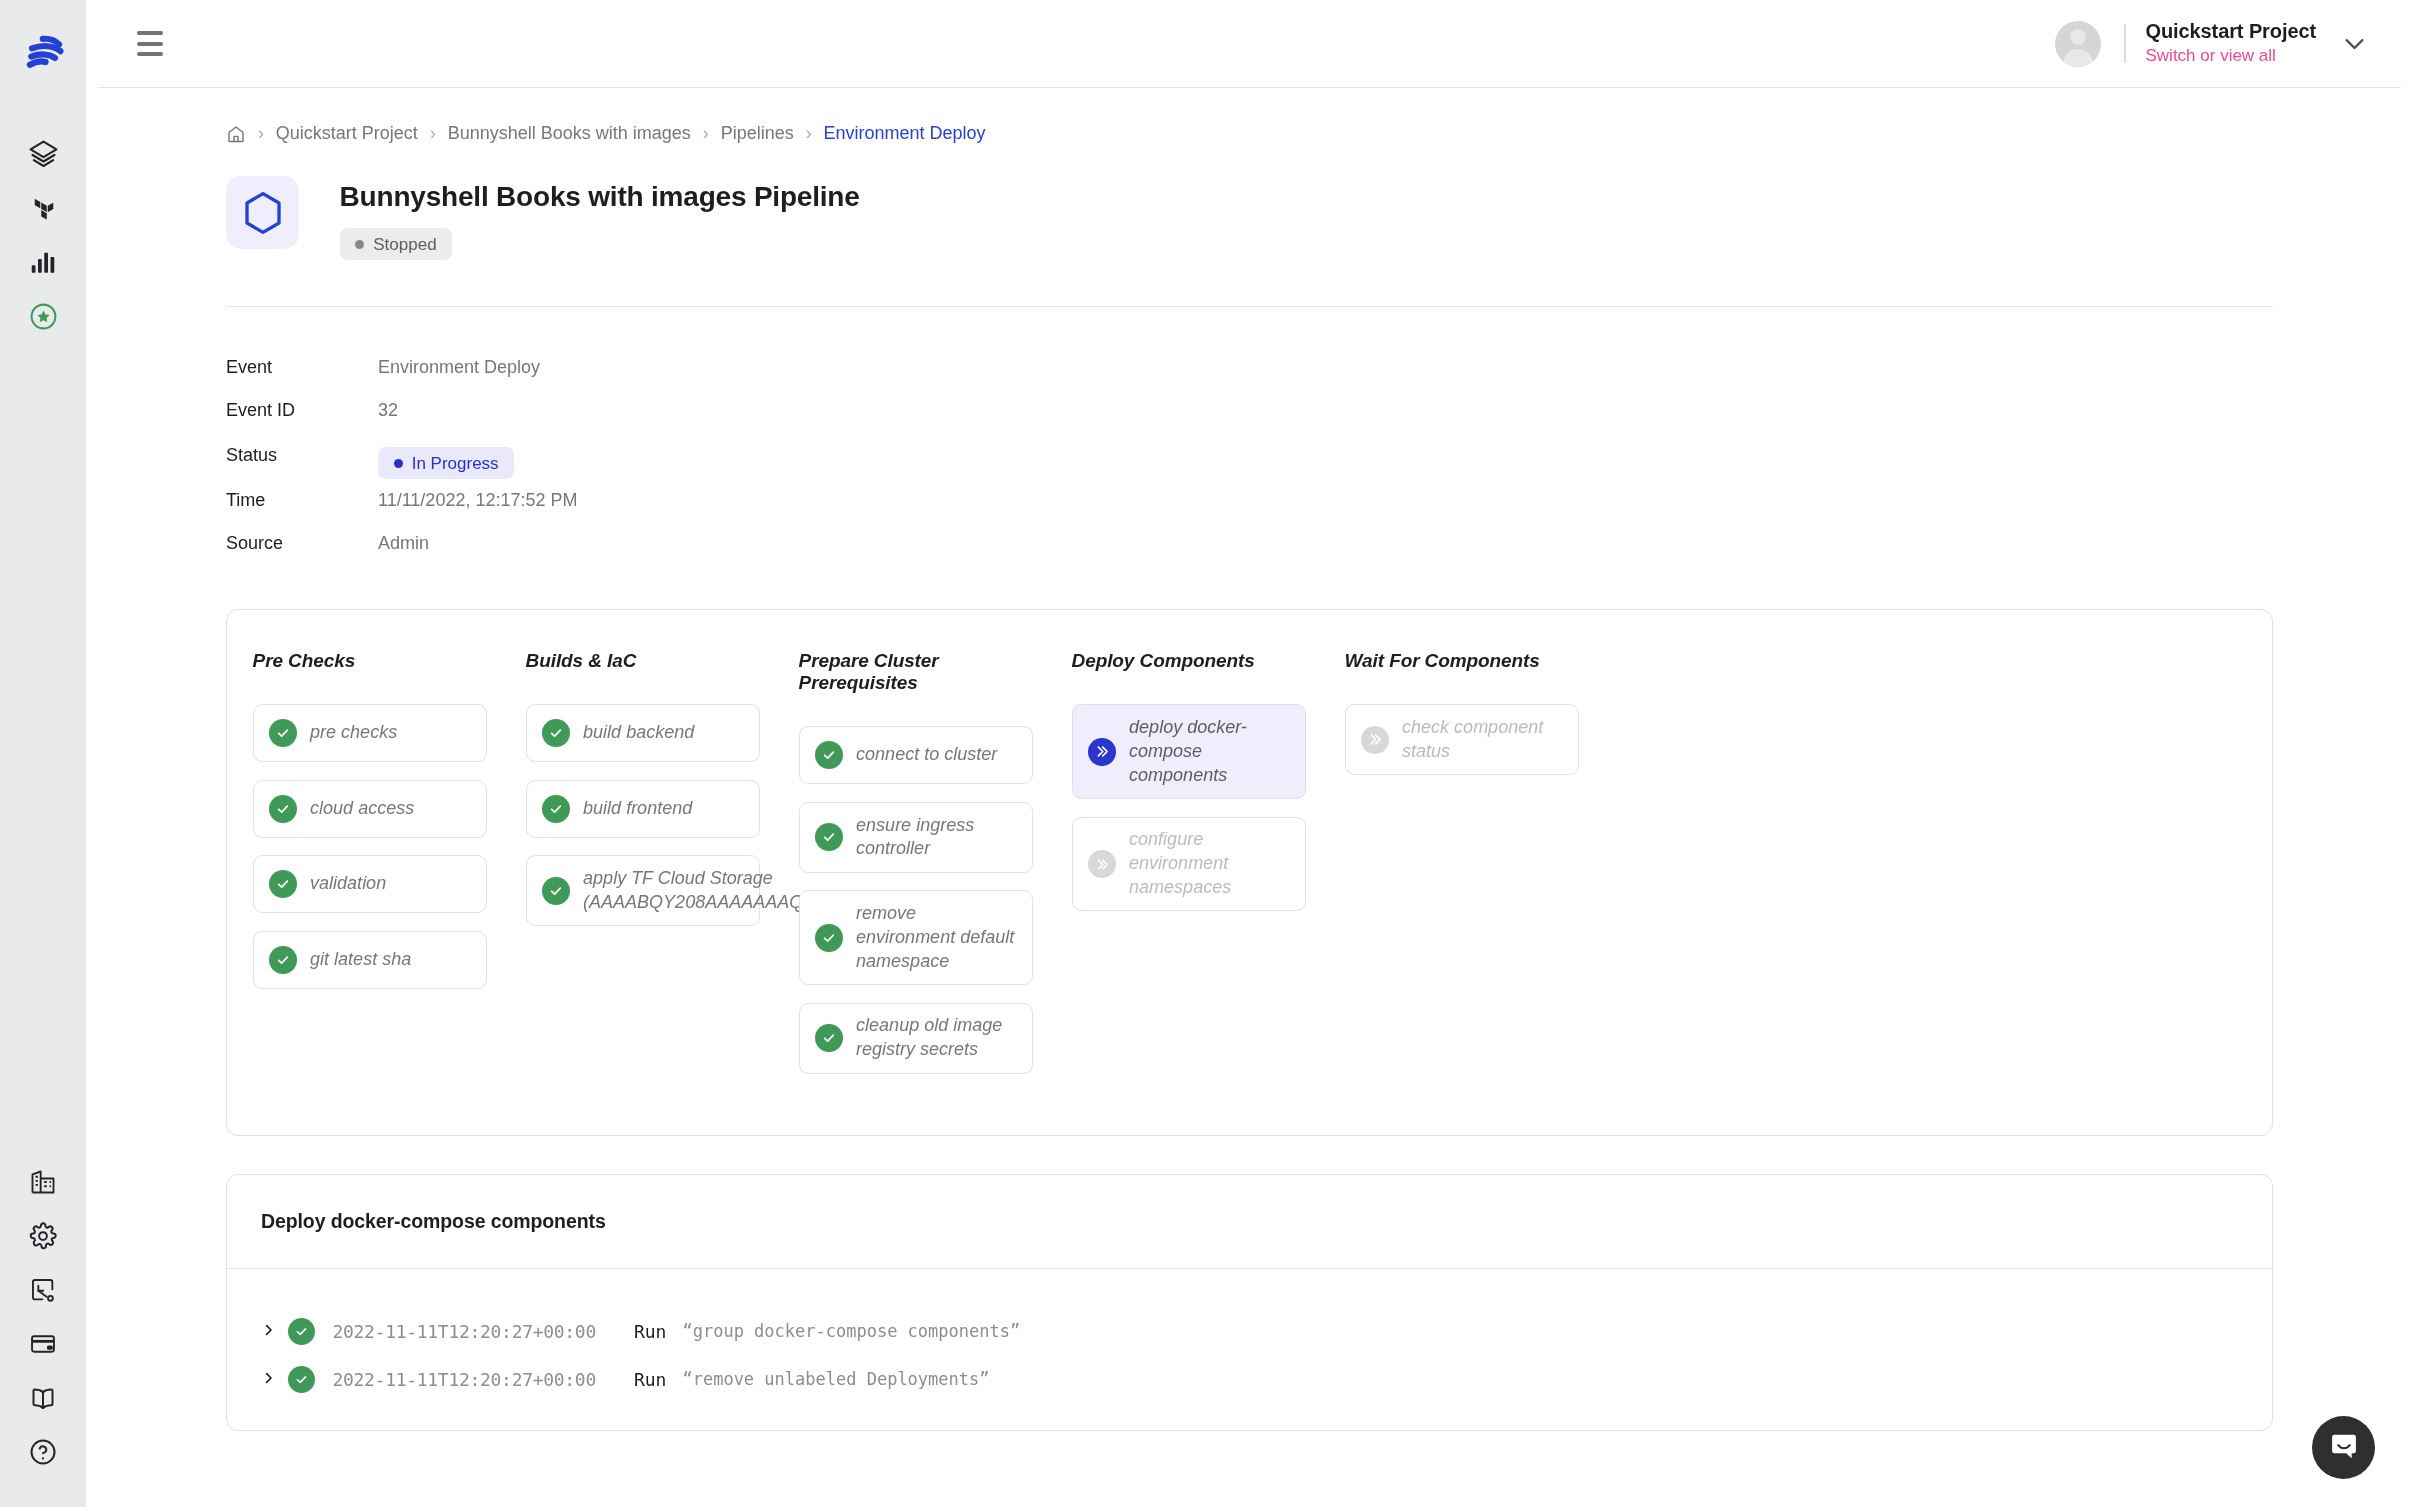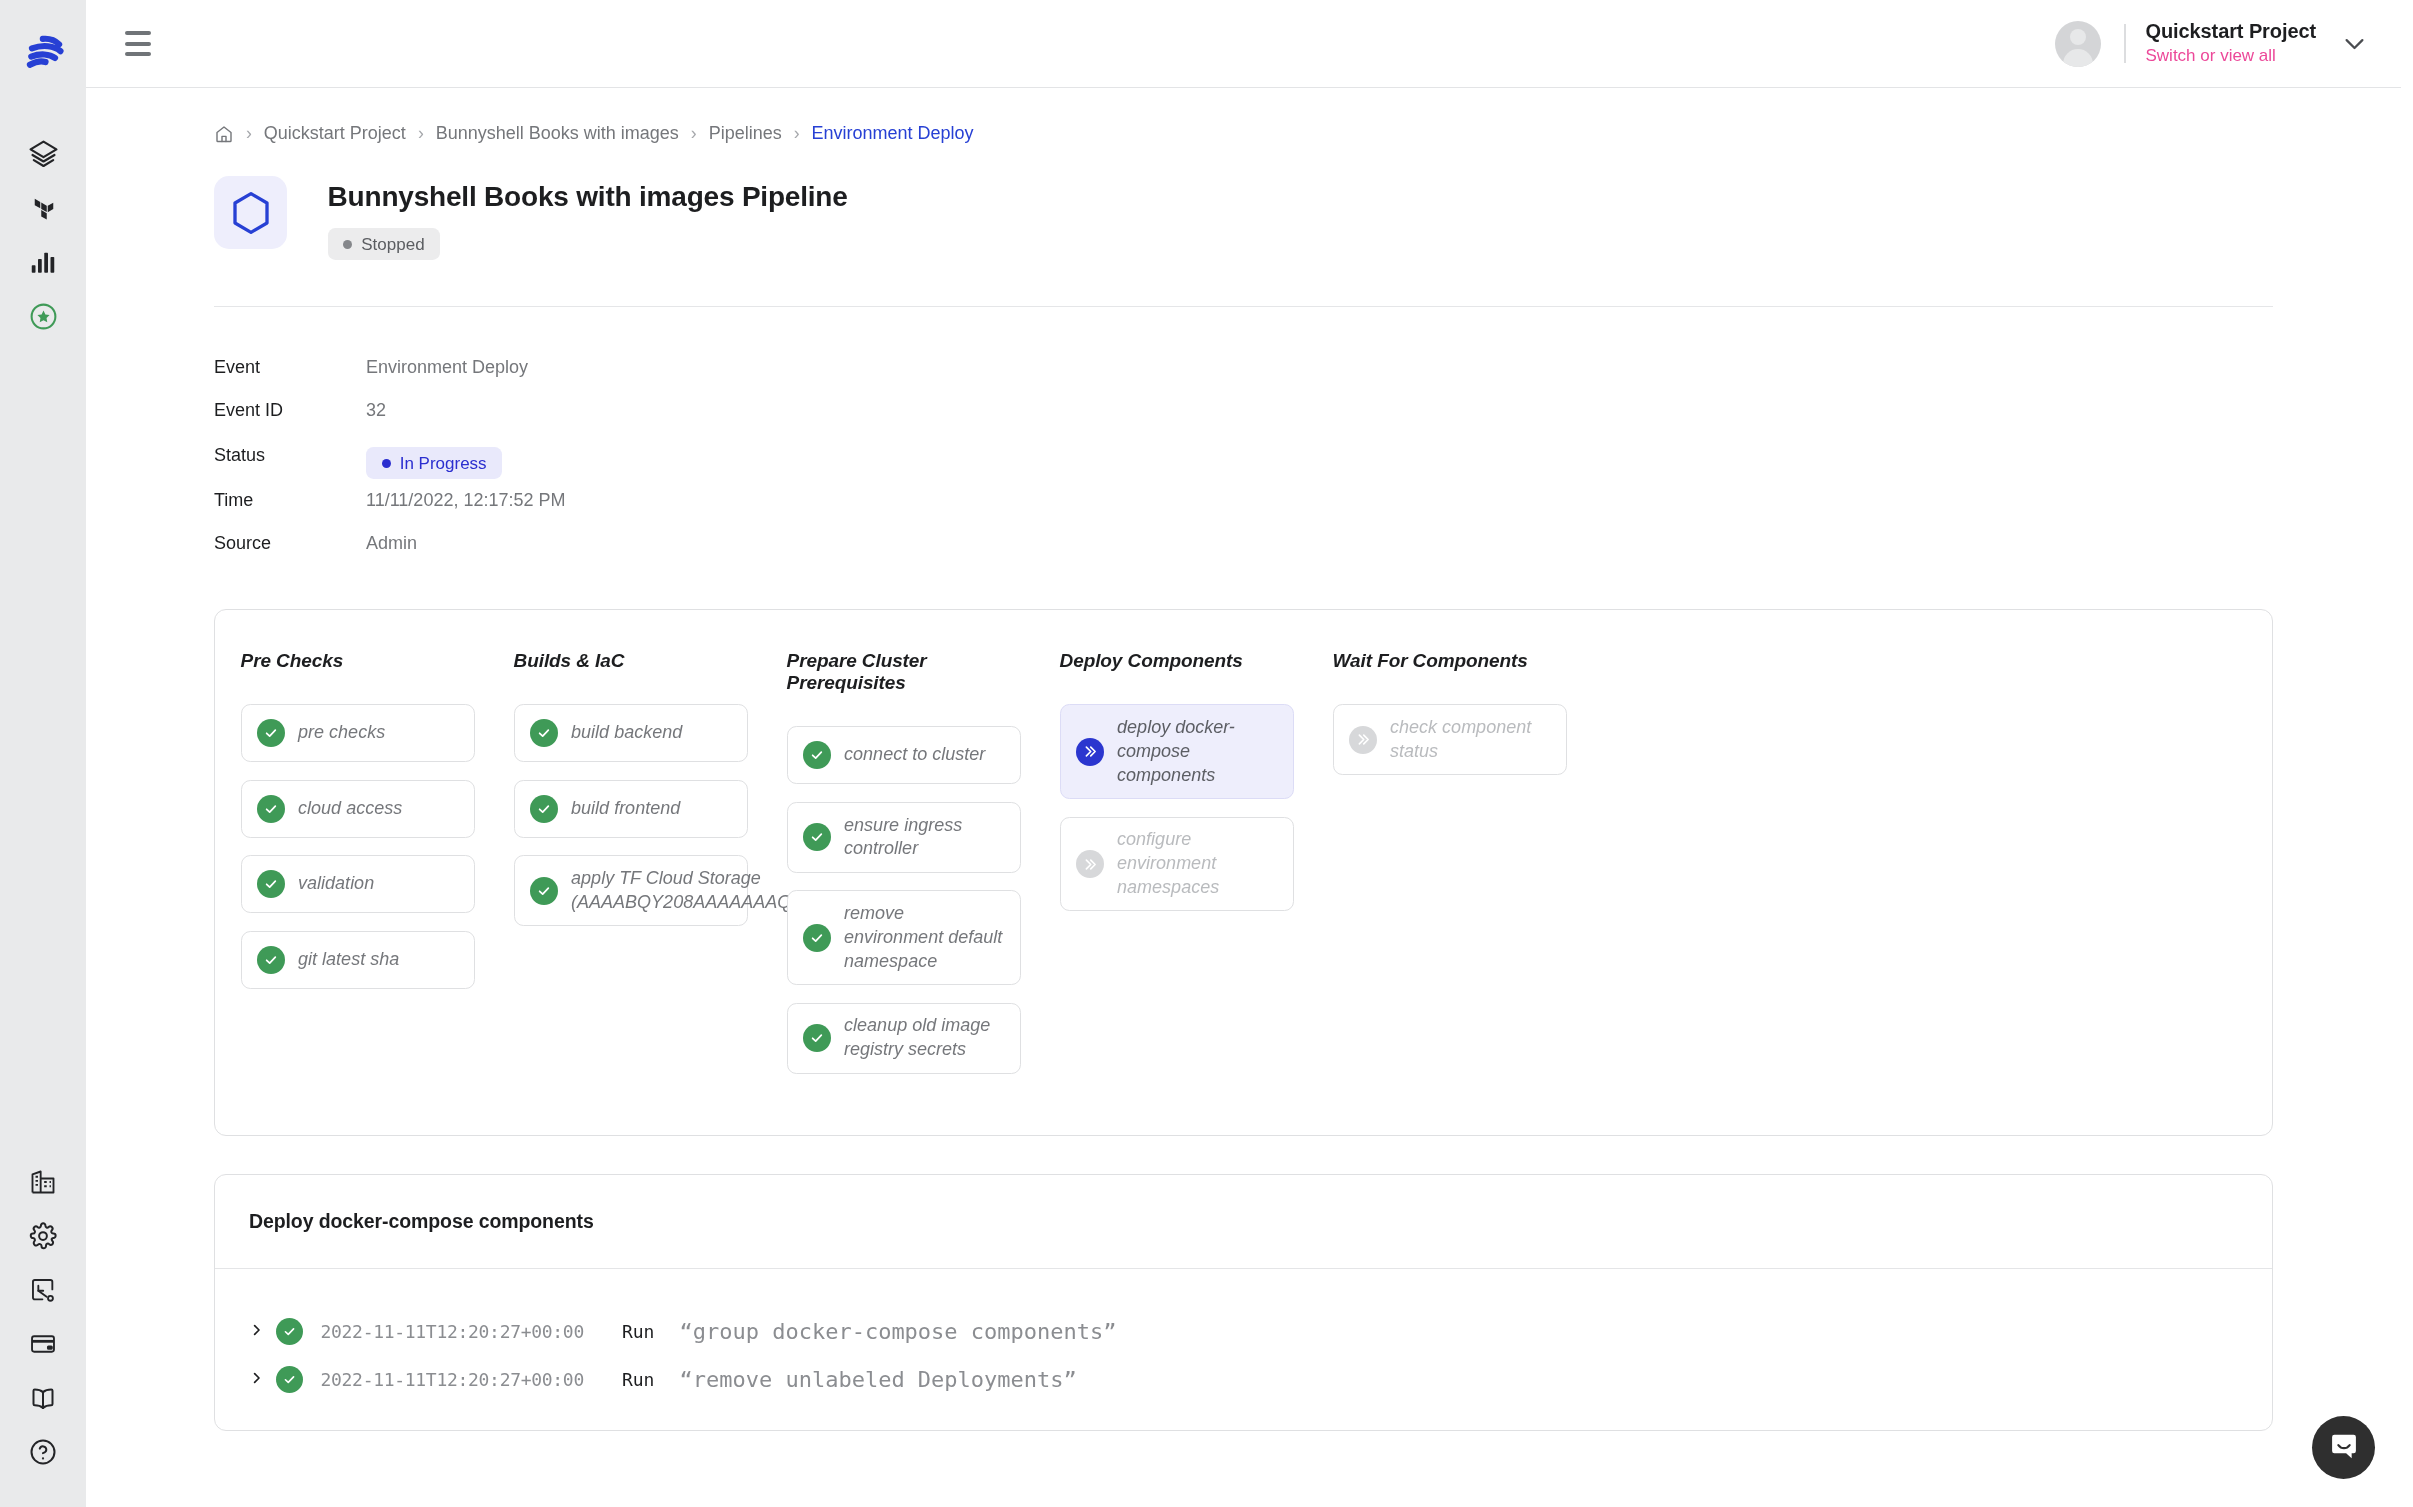--- a/index.html
+++ b/index.html
@@ -2,21 +2,21 @@
 <html style="font-size:10.8px"><head>
 <meta charset="utf-8">
 <style>
   * { box-sizing: border-box; margin: 0; padding: 0; }
   html, body {
     width: 2413px; height: 1507px;
     font-family: "Liberation Sans", sans-serif;
     background: #ffffff;
     overflow: hidden;
   }
-  .app { display: flex; width: 2401px; height: 1507px; }
+  .app { display: flex; width: 2401px; height: 1507px; gap: 12px; }
 
   
   .sidebar {
     width: 86px; min-width: 86px; height: 1507px;
     background: #e9eaeb;
     display: flex; flex-direction: column; align-items: center;
     padding-top: 23px;
   }
   .logo { width: 58px; height: 58px; display: flex; align-items: center; justify-content: center; }
   .side-top { margin-top: 47px; display: flex; flex-direction: column; align-items: center; gap: 0px; }
@@ -127,21 +127,21 @@
   .log-ts {
     font-family: "DejaVu Sans Mono", monospace;
     font-size: 18px; color: #8b8d91; letter-spacing: -0.3px; white-space: pre;
   }
   .log-run {
     font-family: "DejaVu Sans Mono", monospace;
     font-size: 18px; color: #1d1e20; margin-left: 38px; white-space: pre;
   }
   .log-cmd {
     font-family: "DejaVu Sans Mono", monospace;
-    font-size: 22px; color: #8b8d91; margin-left: 25px; white-space: pre;
+    font-size: 17px; color: #8b8d91; margin-left: 16px; white-space: pre;
   }
 
   
   .intercom {
     position: absolute; right: 25.6px; bottom: 28px;
     width: 63px; height: 63px; border-radius: 50%;
     background: #2f2f2f; display: flex; align-items: center; justify-content: center;
     cursor: pointer;
   }
 </style>

